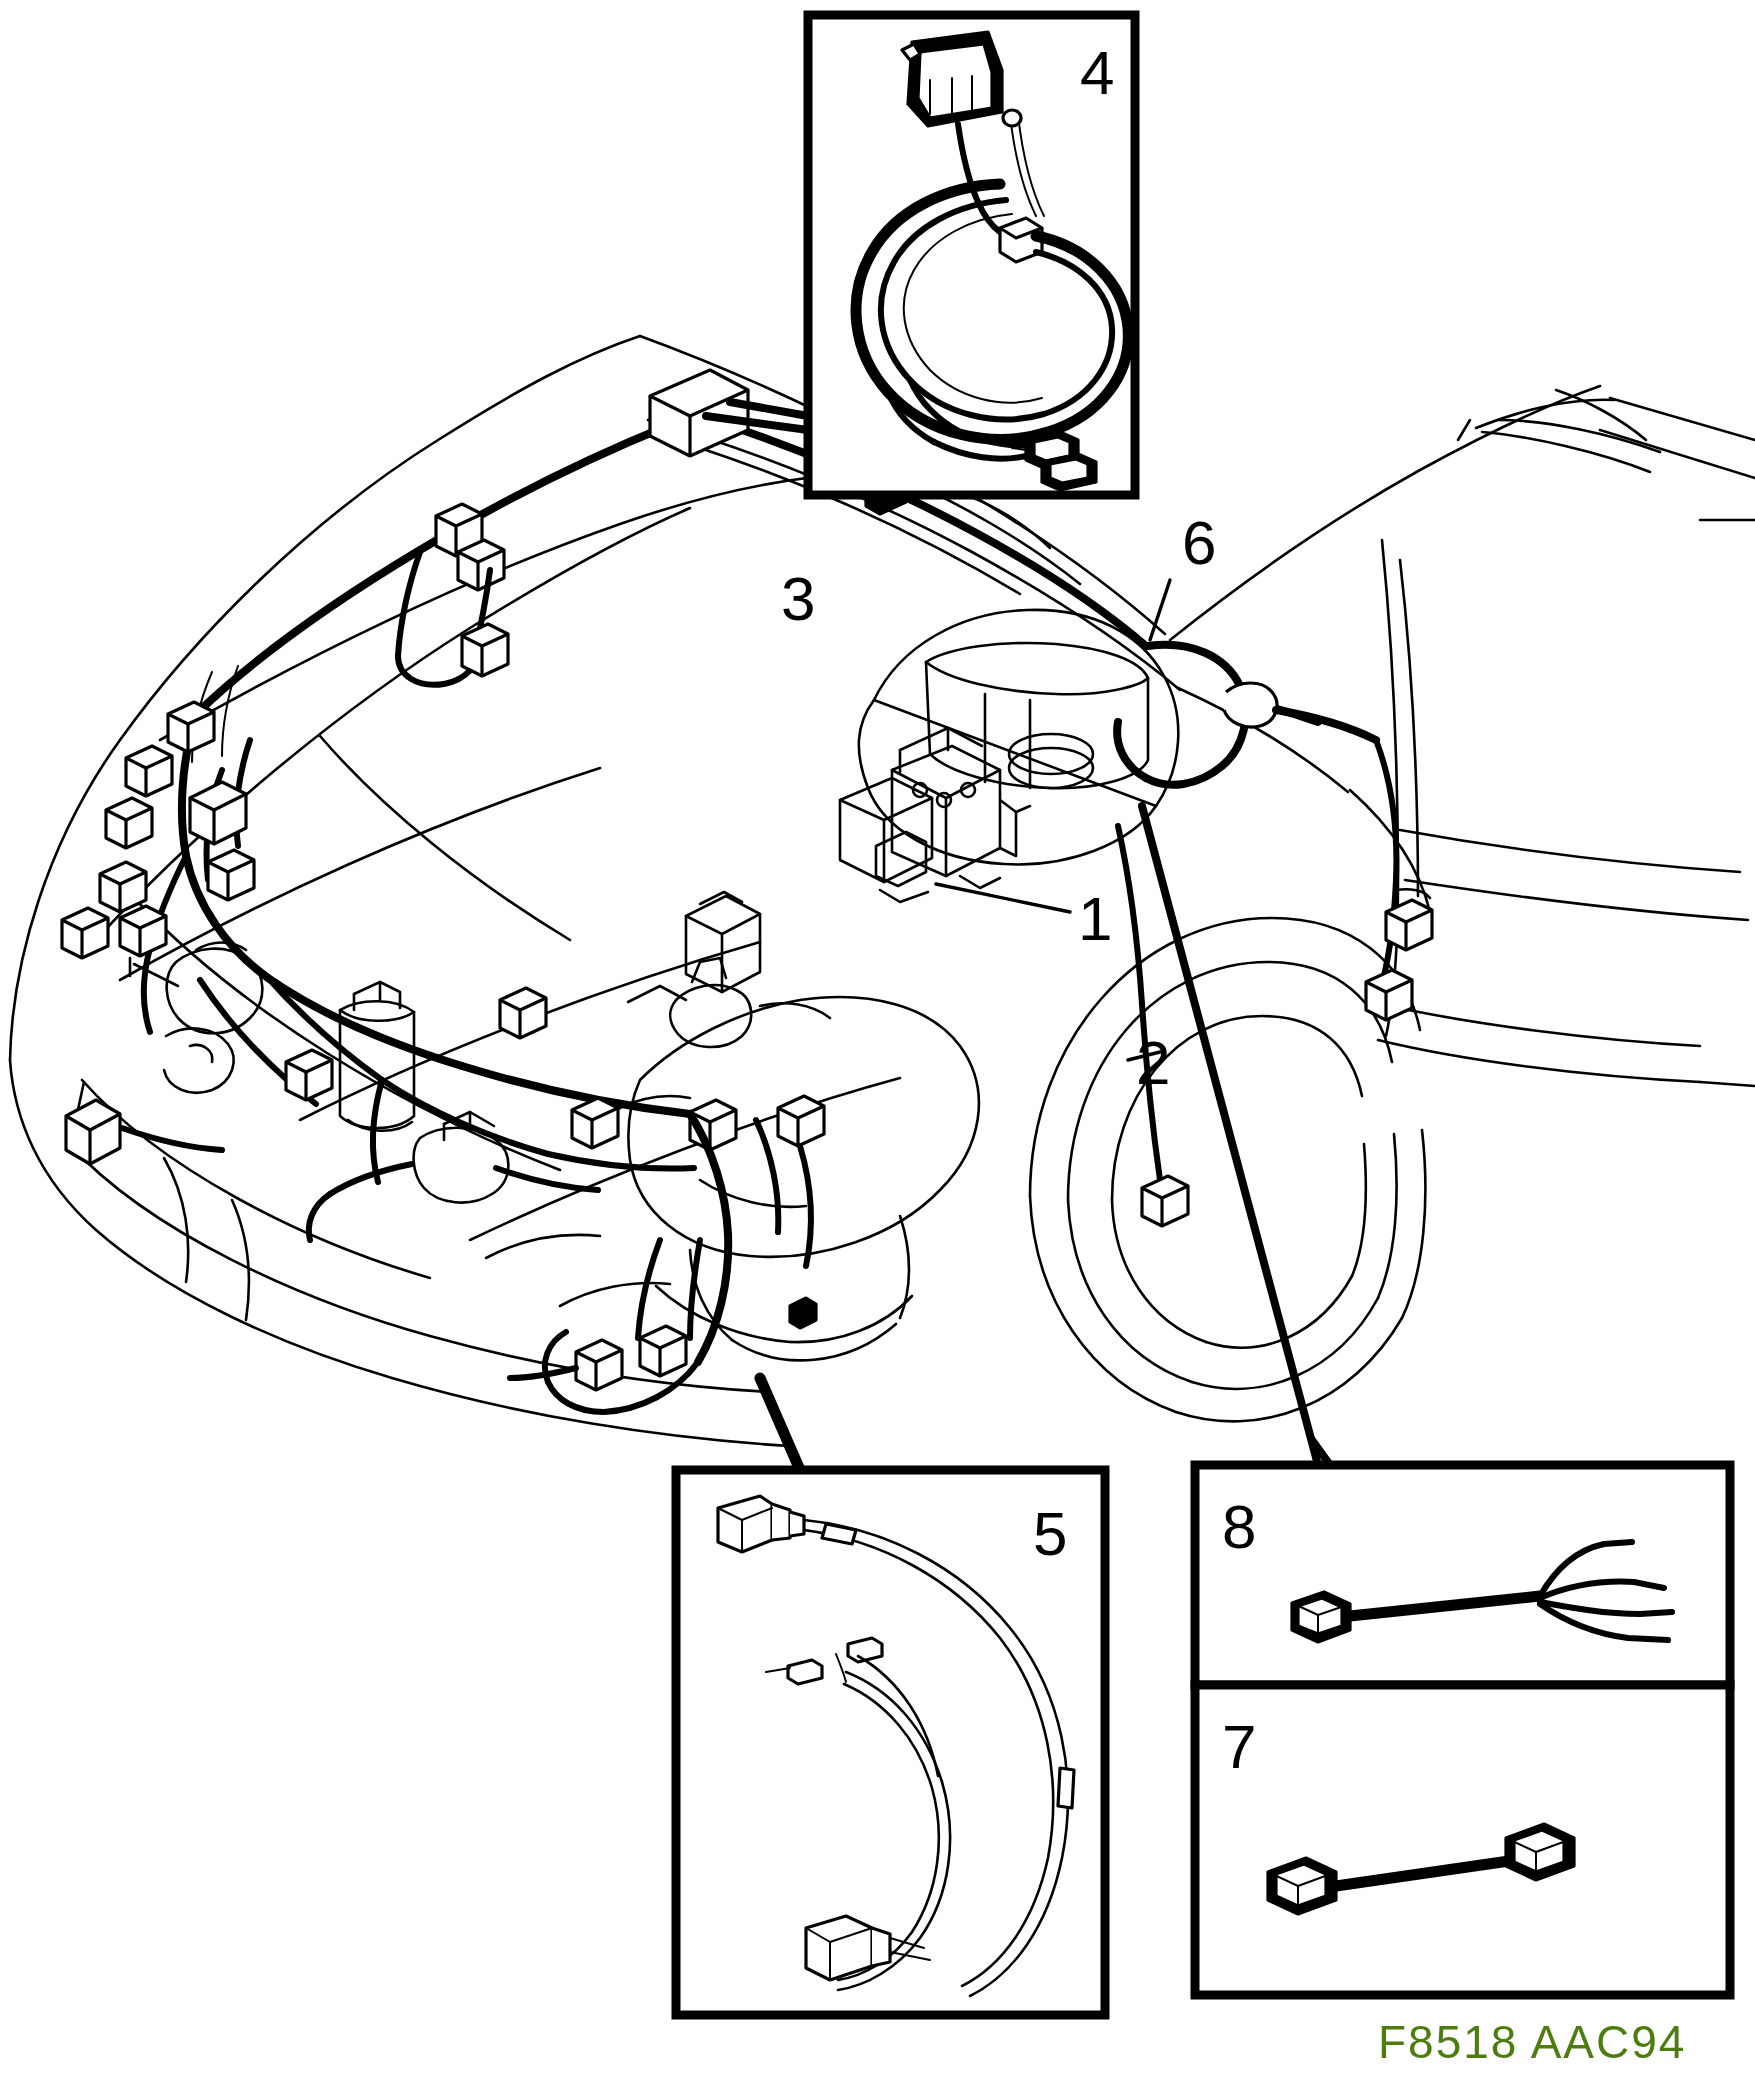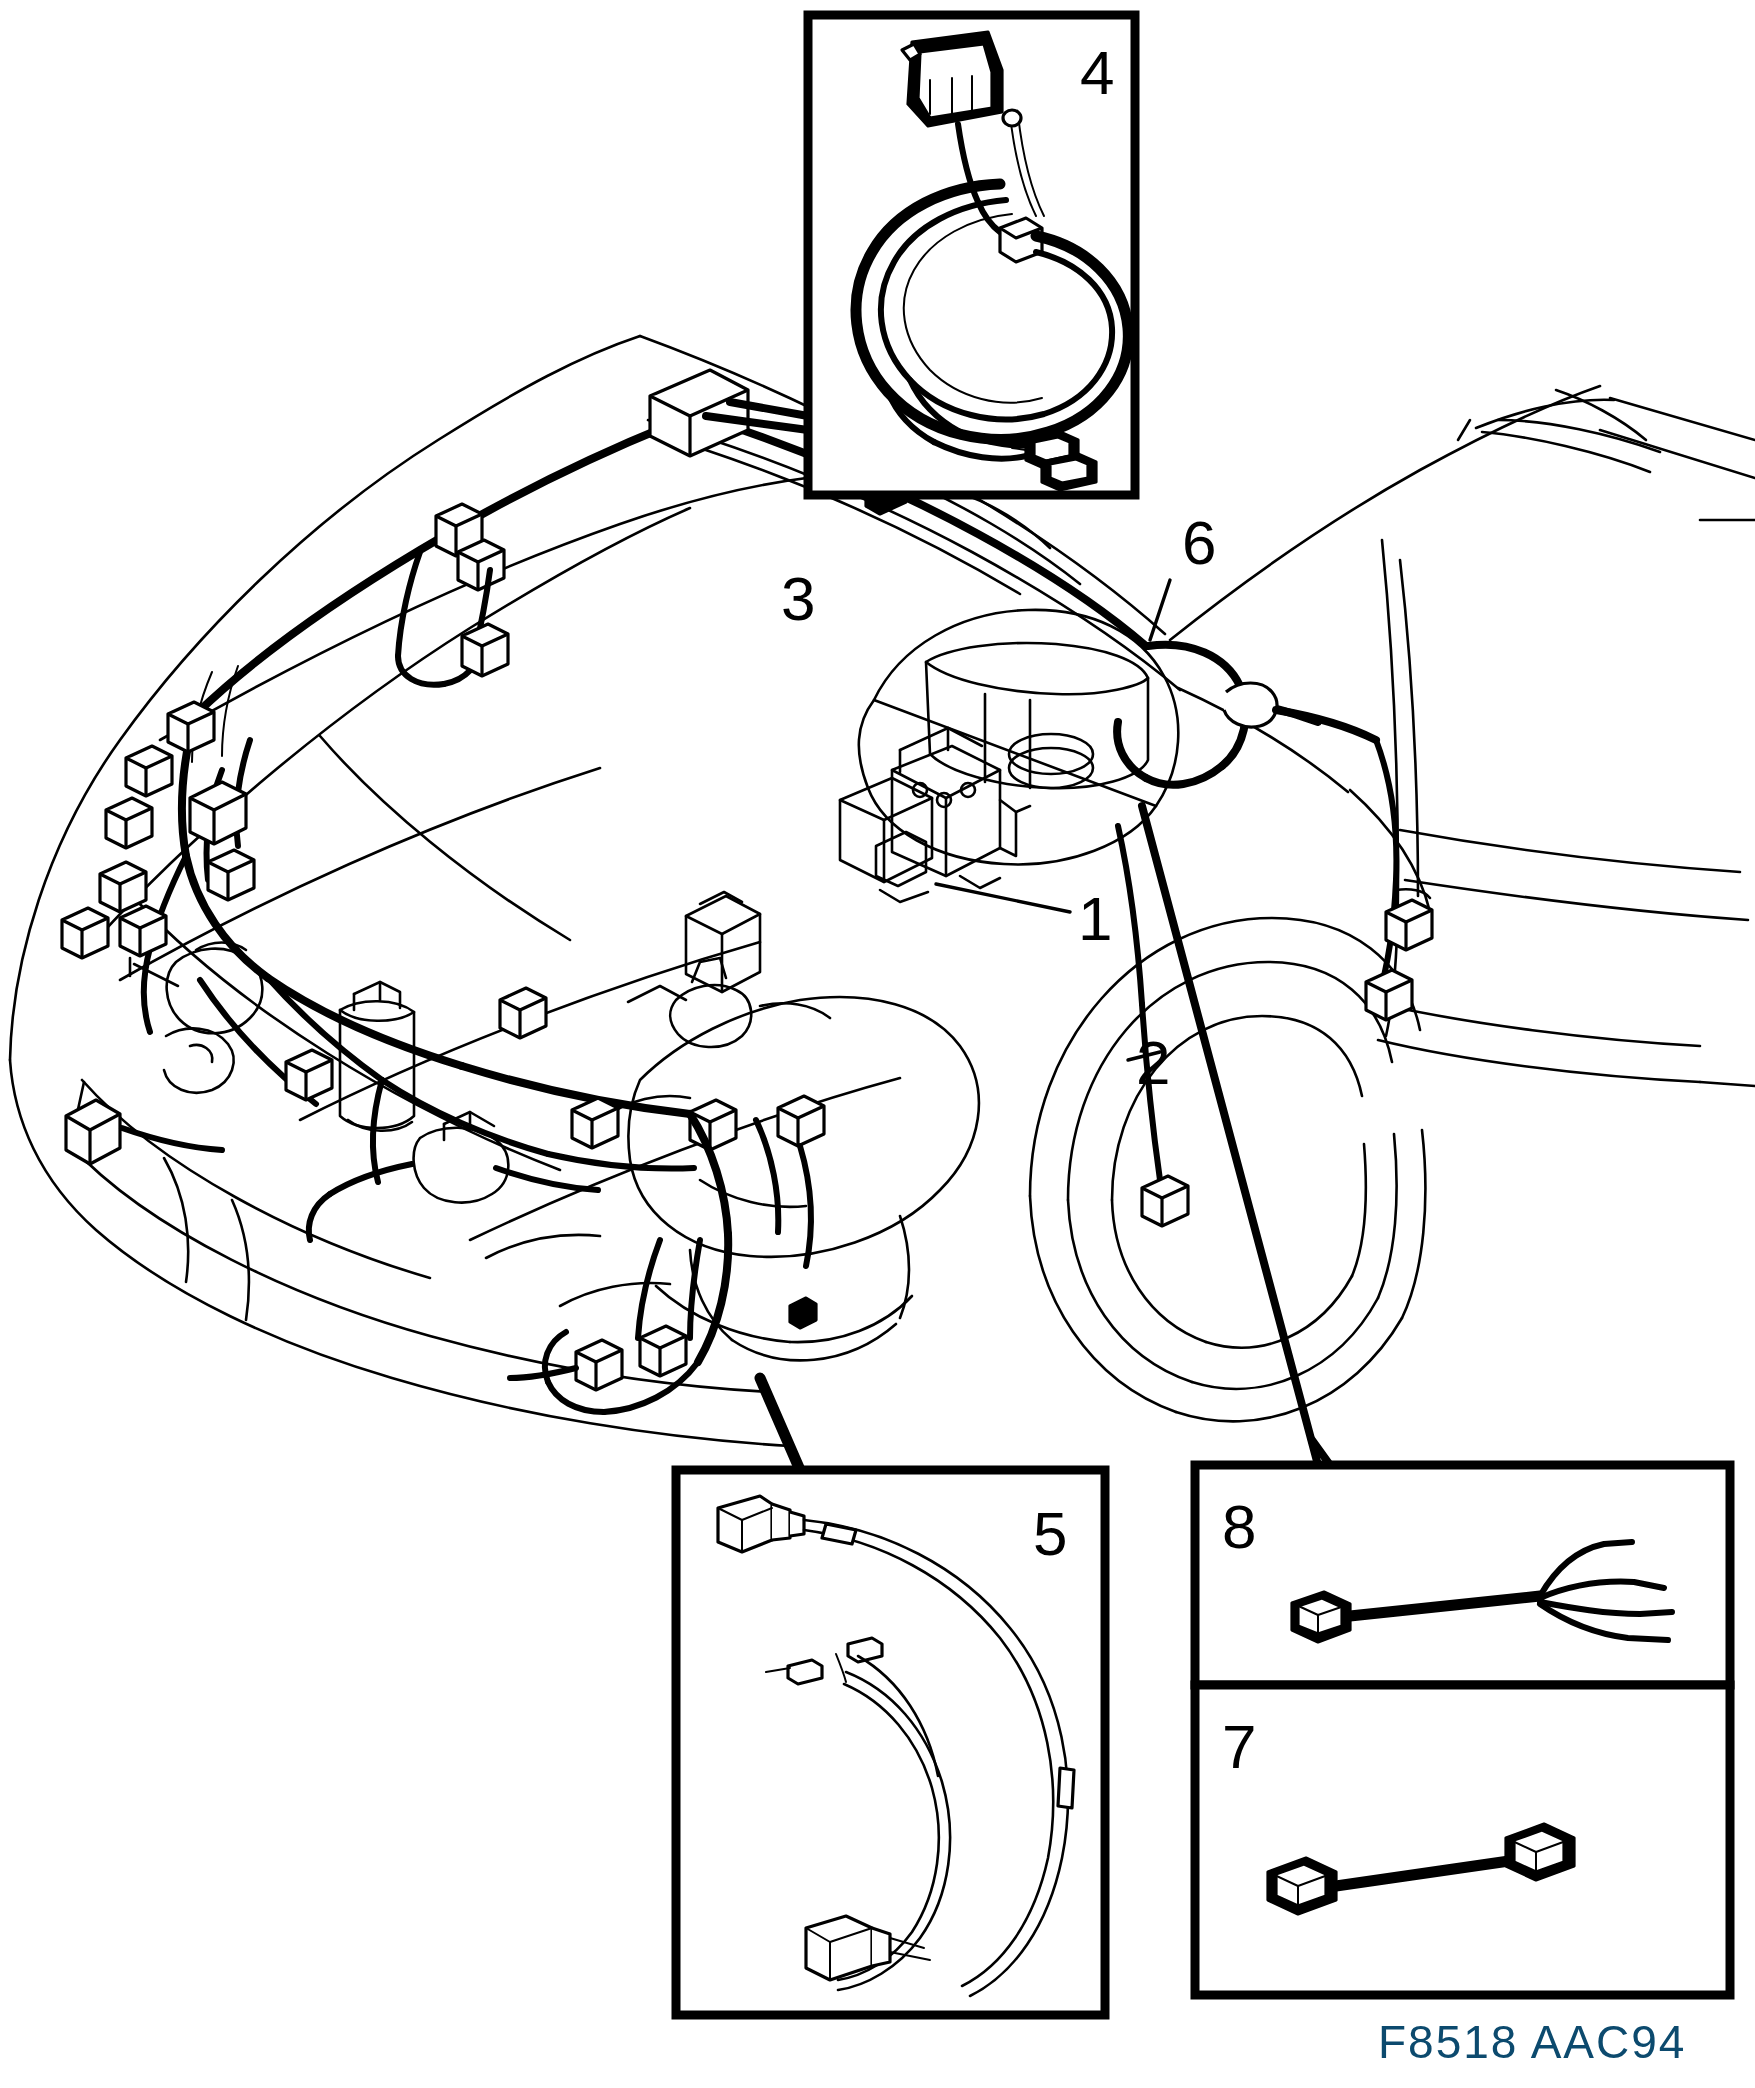--- a/index.html
+++ b/index.html
@@ -39,21 +39,21 @@
     line-height: 1;
     user-select: none;
   }
   #figure-caption {
     position: absolute;
     left: 1378px;
     top: 2015px;
     font-family: "Liberation Sans", sans-serif;
     font-size: 46px;
     letter-spacing: 2px;
-    color: #0c4a6e;
+    color: #4d7c0f;
     white-space: nowrap;
   }
 </style>
 </head>
 <body>
 
 <div id="page">
 
   <svg id="artboard" viewBox="0 0 1755 2088">
     <defs>

